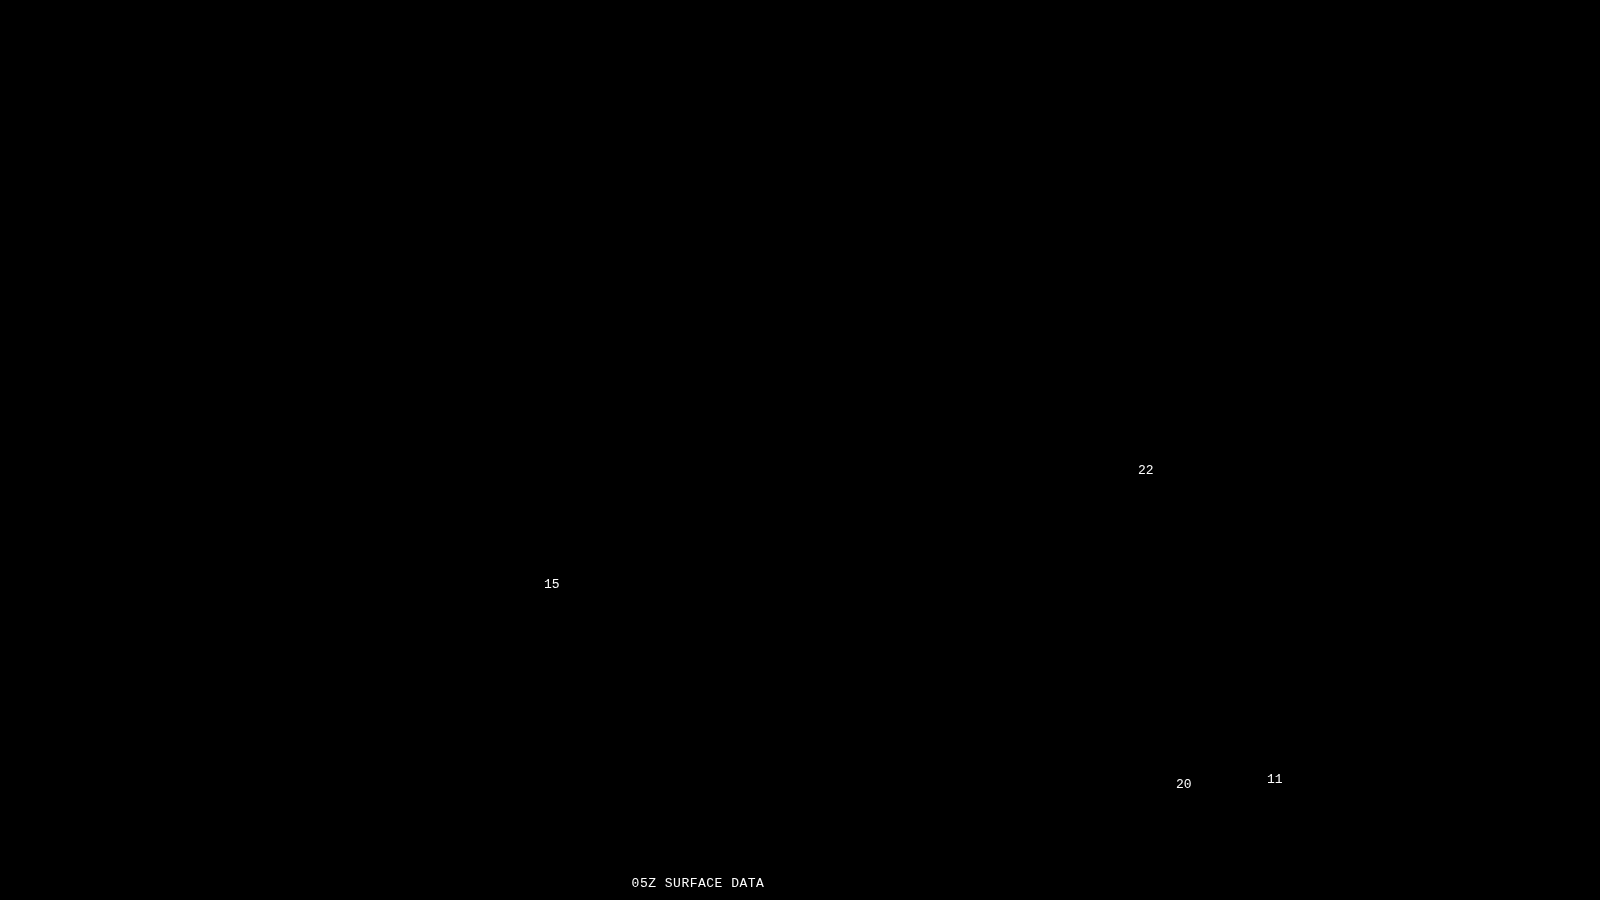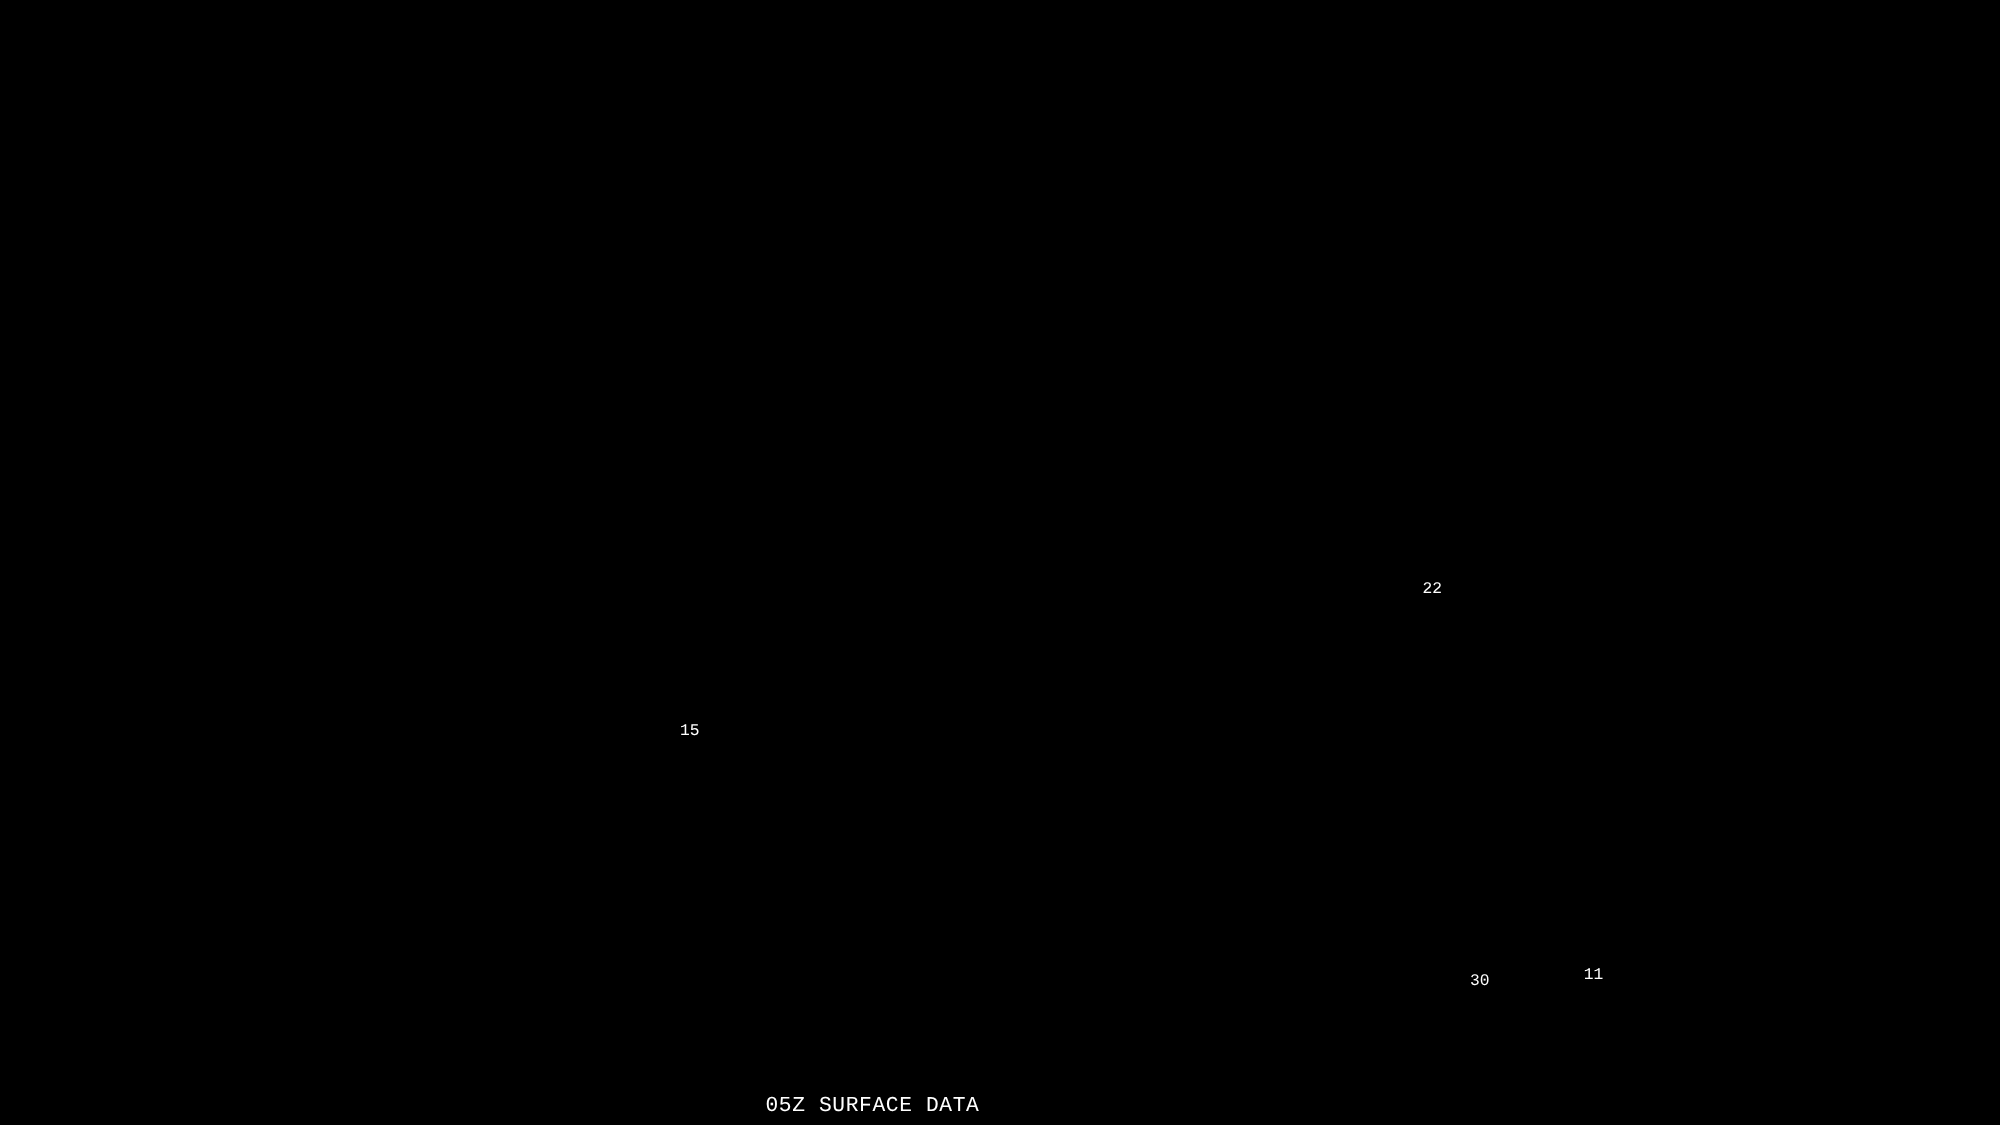--- a/index.html
+++ b/index.html
@@ -22,30 +22,30 @@
     line-height: 1;
     white-space: pre;
     color: #ffffff;
   }
   .caption {
     position: absolute;
     left: 0;
     right: 0;
     top: 877px;
     text-align: center;
-    font-size: 17px;
+    font-size: 13px;
     line-height: 1;
     letter-spacing: 0.5px;
     color: #ffffff;
   }
 </style>
 </head>
 <body>
 
 <div class="screen">
   <div id="stations">
       <div class="station" style="left: 1138px; top: 464px;">22</div>
       <div class="station" style="left: 544px; top: 568px; margin-top: 10px;">15</div>
-      <div class="station" style="left: 1176px; top: 778px;">30</div>
+      <div class="station" style="left: 1176px; top: 778px;">20</div>
       <div class="station" style="left: 1267px; top: 773px;">11</div>
     </div>
   <div class="caption">05Z SURFACE DATA</div>
 </div>
 
 </body></html>

